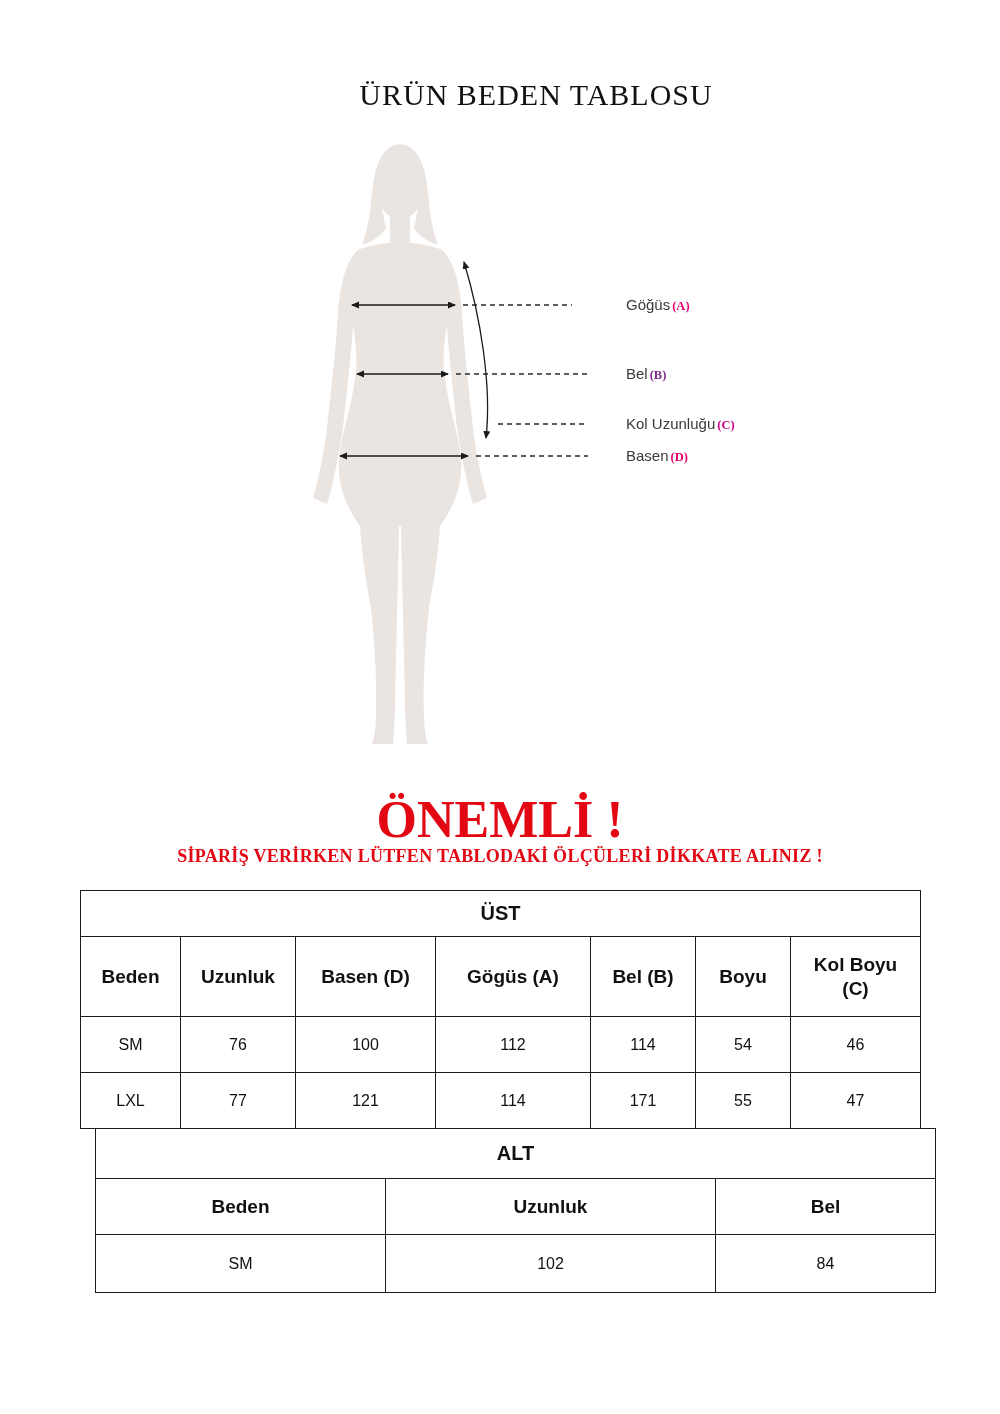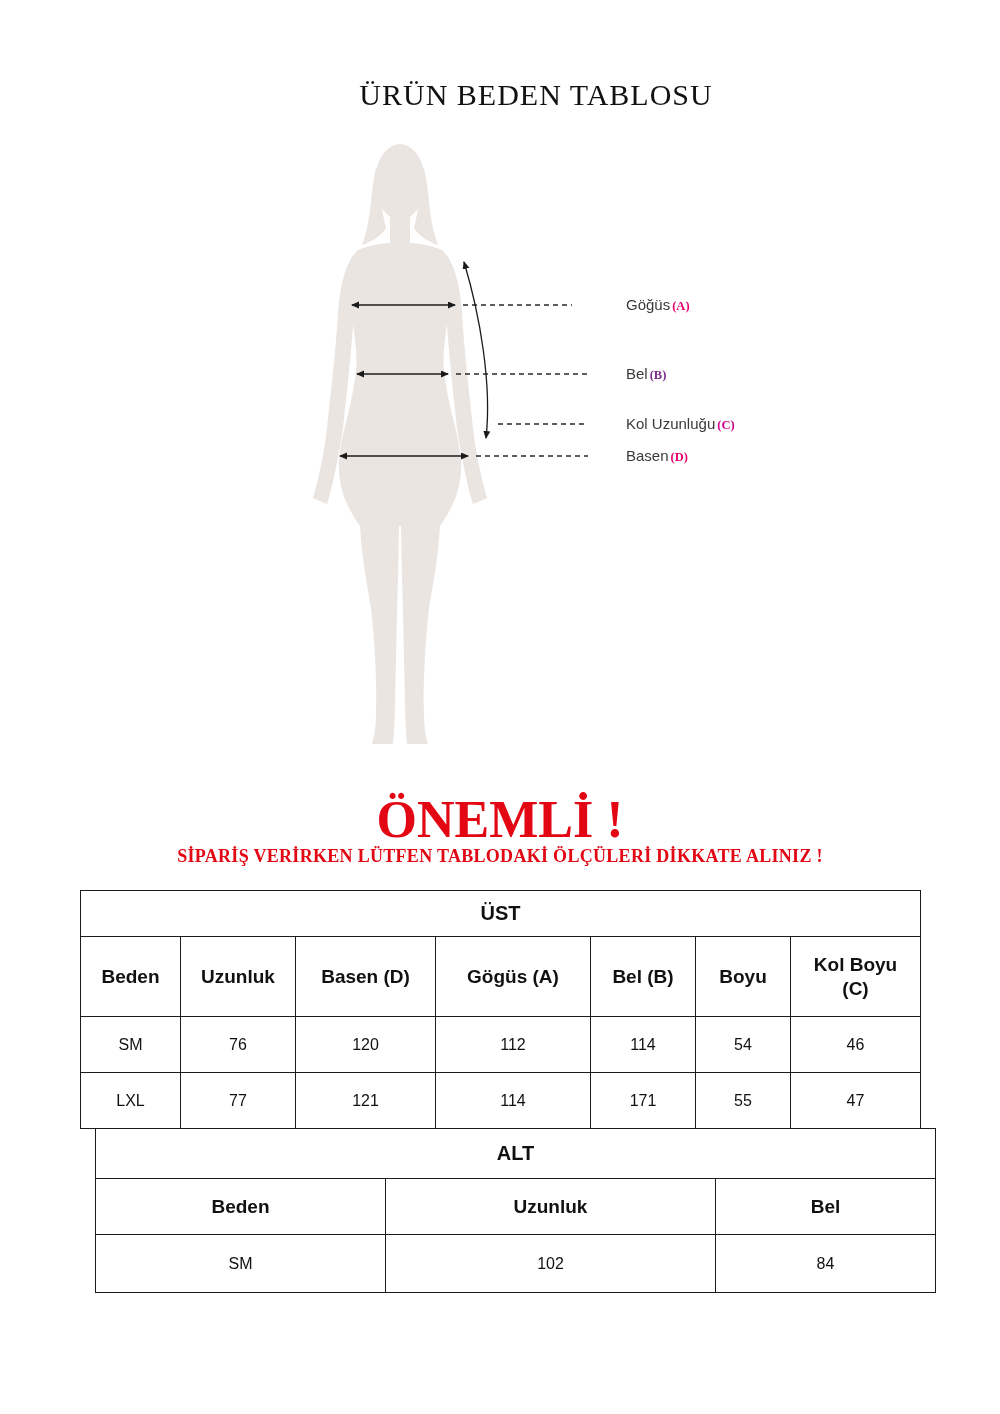--- a/index.html
+++ b/index.html
@@ -134,21 +134,21 @@
         <th>Uzunluk</th>
         <th>Basen (D)</th>
         <th>Gögüs (A)</th>
         <th>Bel (B)</th>
         <th>Boyu</th>
         <th>Kol Boyu (C)</th>
       </tr>
       <tr>
         <td>SM</td>
         <td>76</td>
-        <td>120</td>
+        <td>100</td>
         <td>112</td>
         <td>114</td>
         <td>54</td>
         <td>46</td>
       </tr>
       <tr>
         <td>LXL</td>
         <td>77</td>
         <td>121</td>
         <td>114</td>

